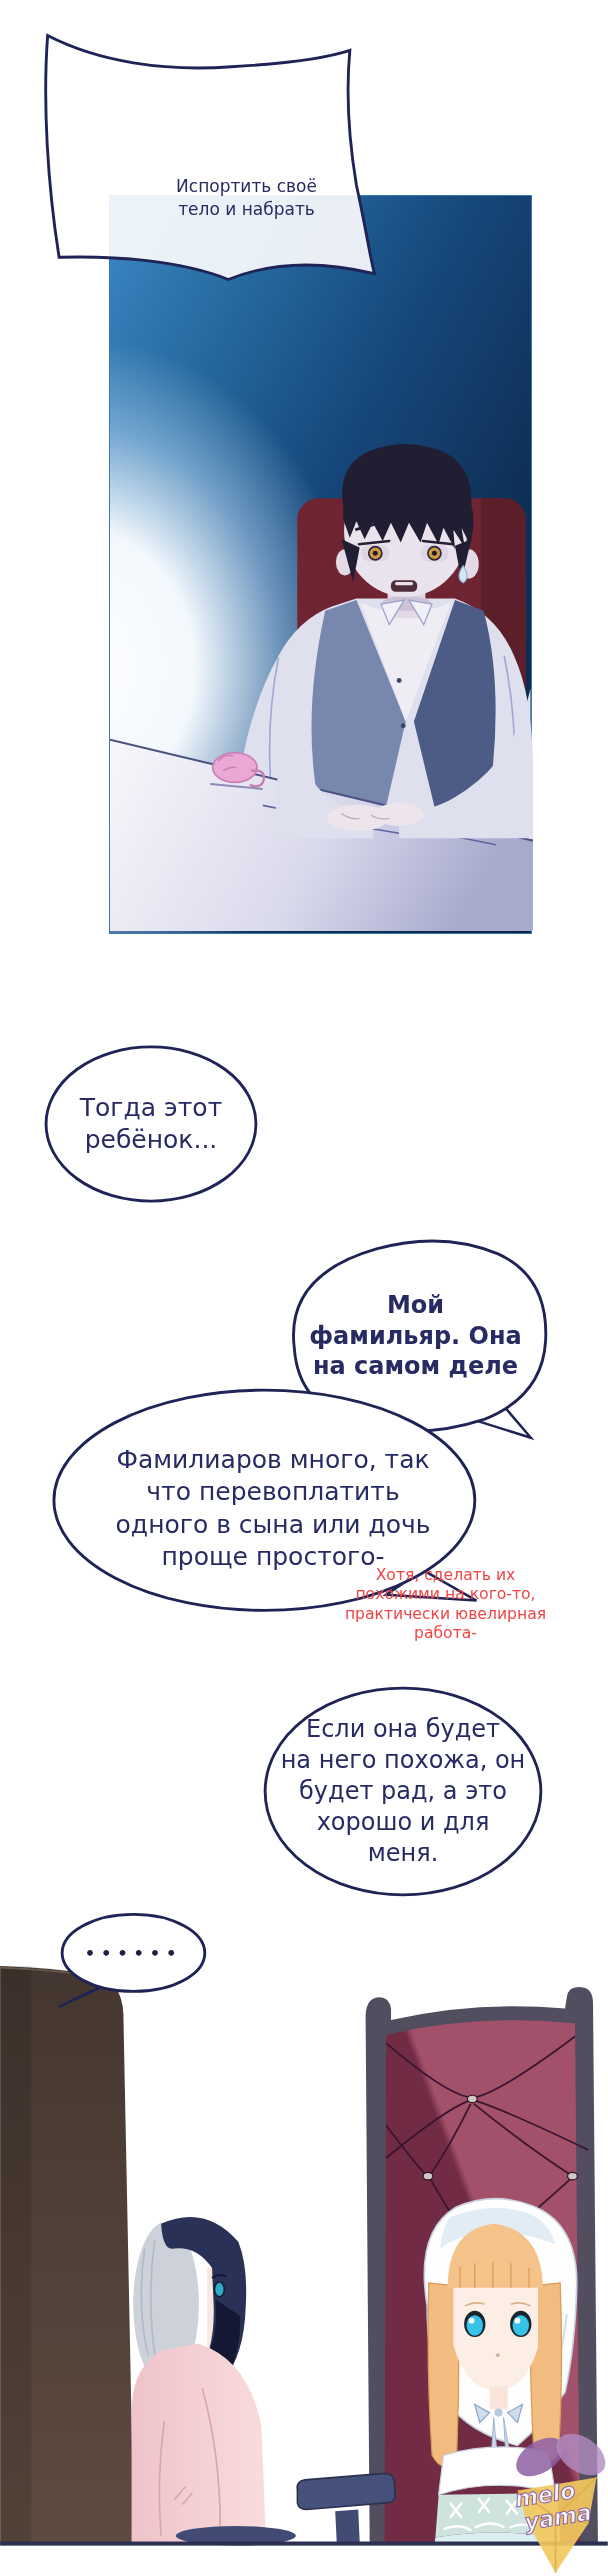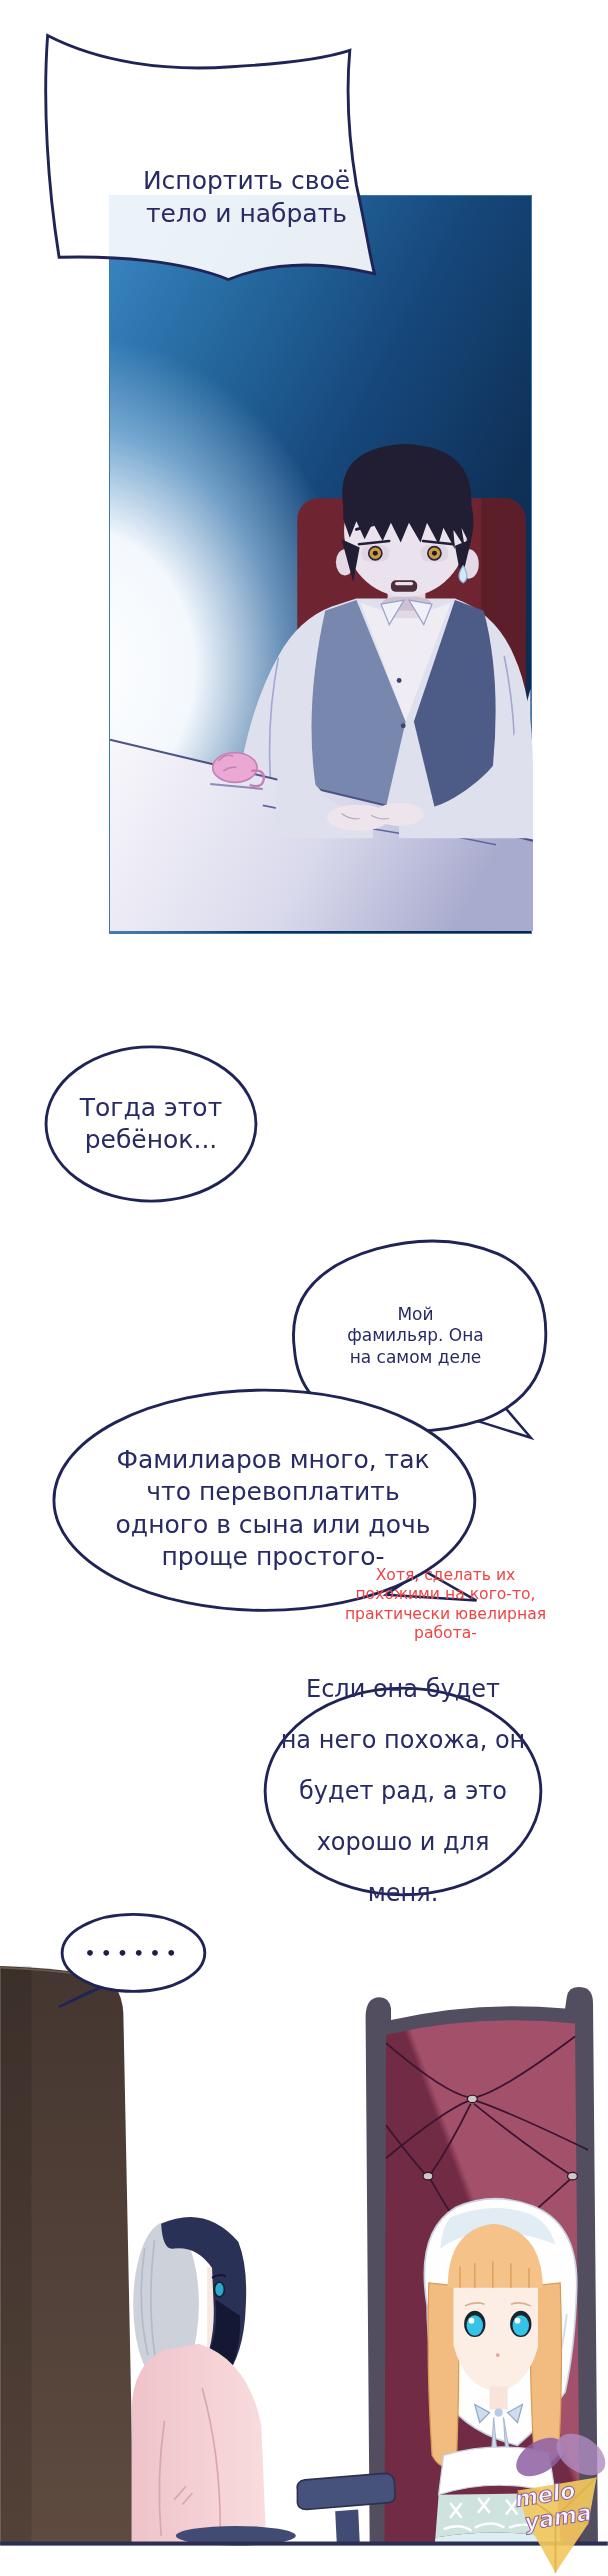--- a/index.html
+++ b/index.html
@@ -10,25 +10,25 @@
   
   .panel-main{left:109px;top:195px;width:423px;height:739px;box-sizing:border-box;
     border:1.6px solid #3a79ad;
     background:
       radial-gradient(394px 460px at -8% 64%, #ffffff 0%, #f3f8fd 30%, rgba(178,213,243,.55) 52%, rgba(30,90,150,0) 72%),
       linear-gradient(118deg,#3c88c6 0%,#25699f 22%,#16477b 45%,#0f3158 68%,#0c2544 100%);}
   
   .bubble{pointer-events:none;}
   .bubble .txt{position:absolute;left:0;top:0;width:100%;height:100%;display:flex;
     flex-direction:column;align-items:center;justify-content:center;text-align:center;}
-  .b1 .txt{line-height:1.3;font-size:25px;padding-top:5px;}
+  .b1 .txt{line-height:1.3;font-size:17px;padding-top:5px;}
   .b2 .txt{line-height:1.3;font-size:25px;}
-  .b3 .txt{line-height:1.27;font-size:17px;}
+  .b3 .txt{line-height:1.27;font-size:24px;font-weight:bold;}
   .b4 .txt{line-height:1.3;font-size:25px;}
-  .b5 .txt{line-height:1.3;font-size:24px;gap:20px;}
+  .b5 .txt{line-height:1.3;font-size:24px;}
   .aside-txt{left:322px;top:1566px;width:247px;text-align:center;font-size:15.6px;
     line-height:1.24;color:#ef4444;}
   .wm-caption{font-style:italic;font-weight:bold;}
 </style>
 </head>
 <body>
 
 <div class="page">
 
   <div class="abs panel-main">

